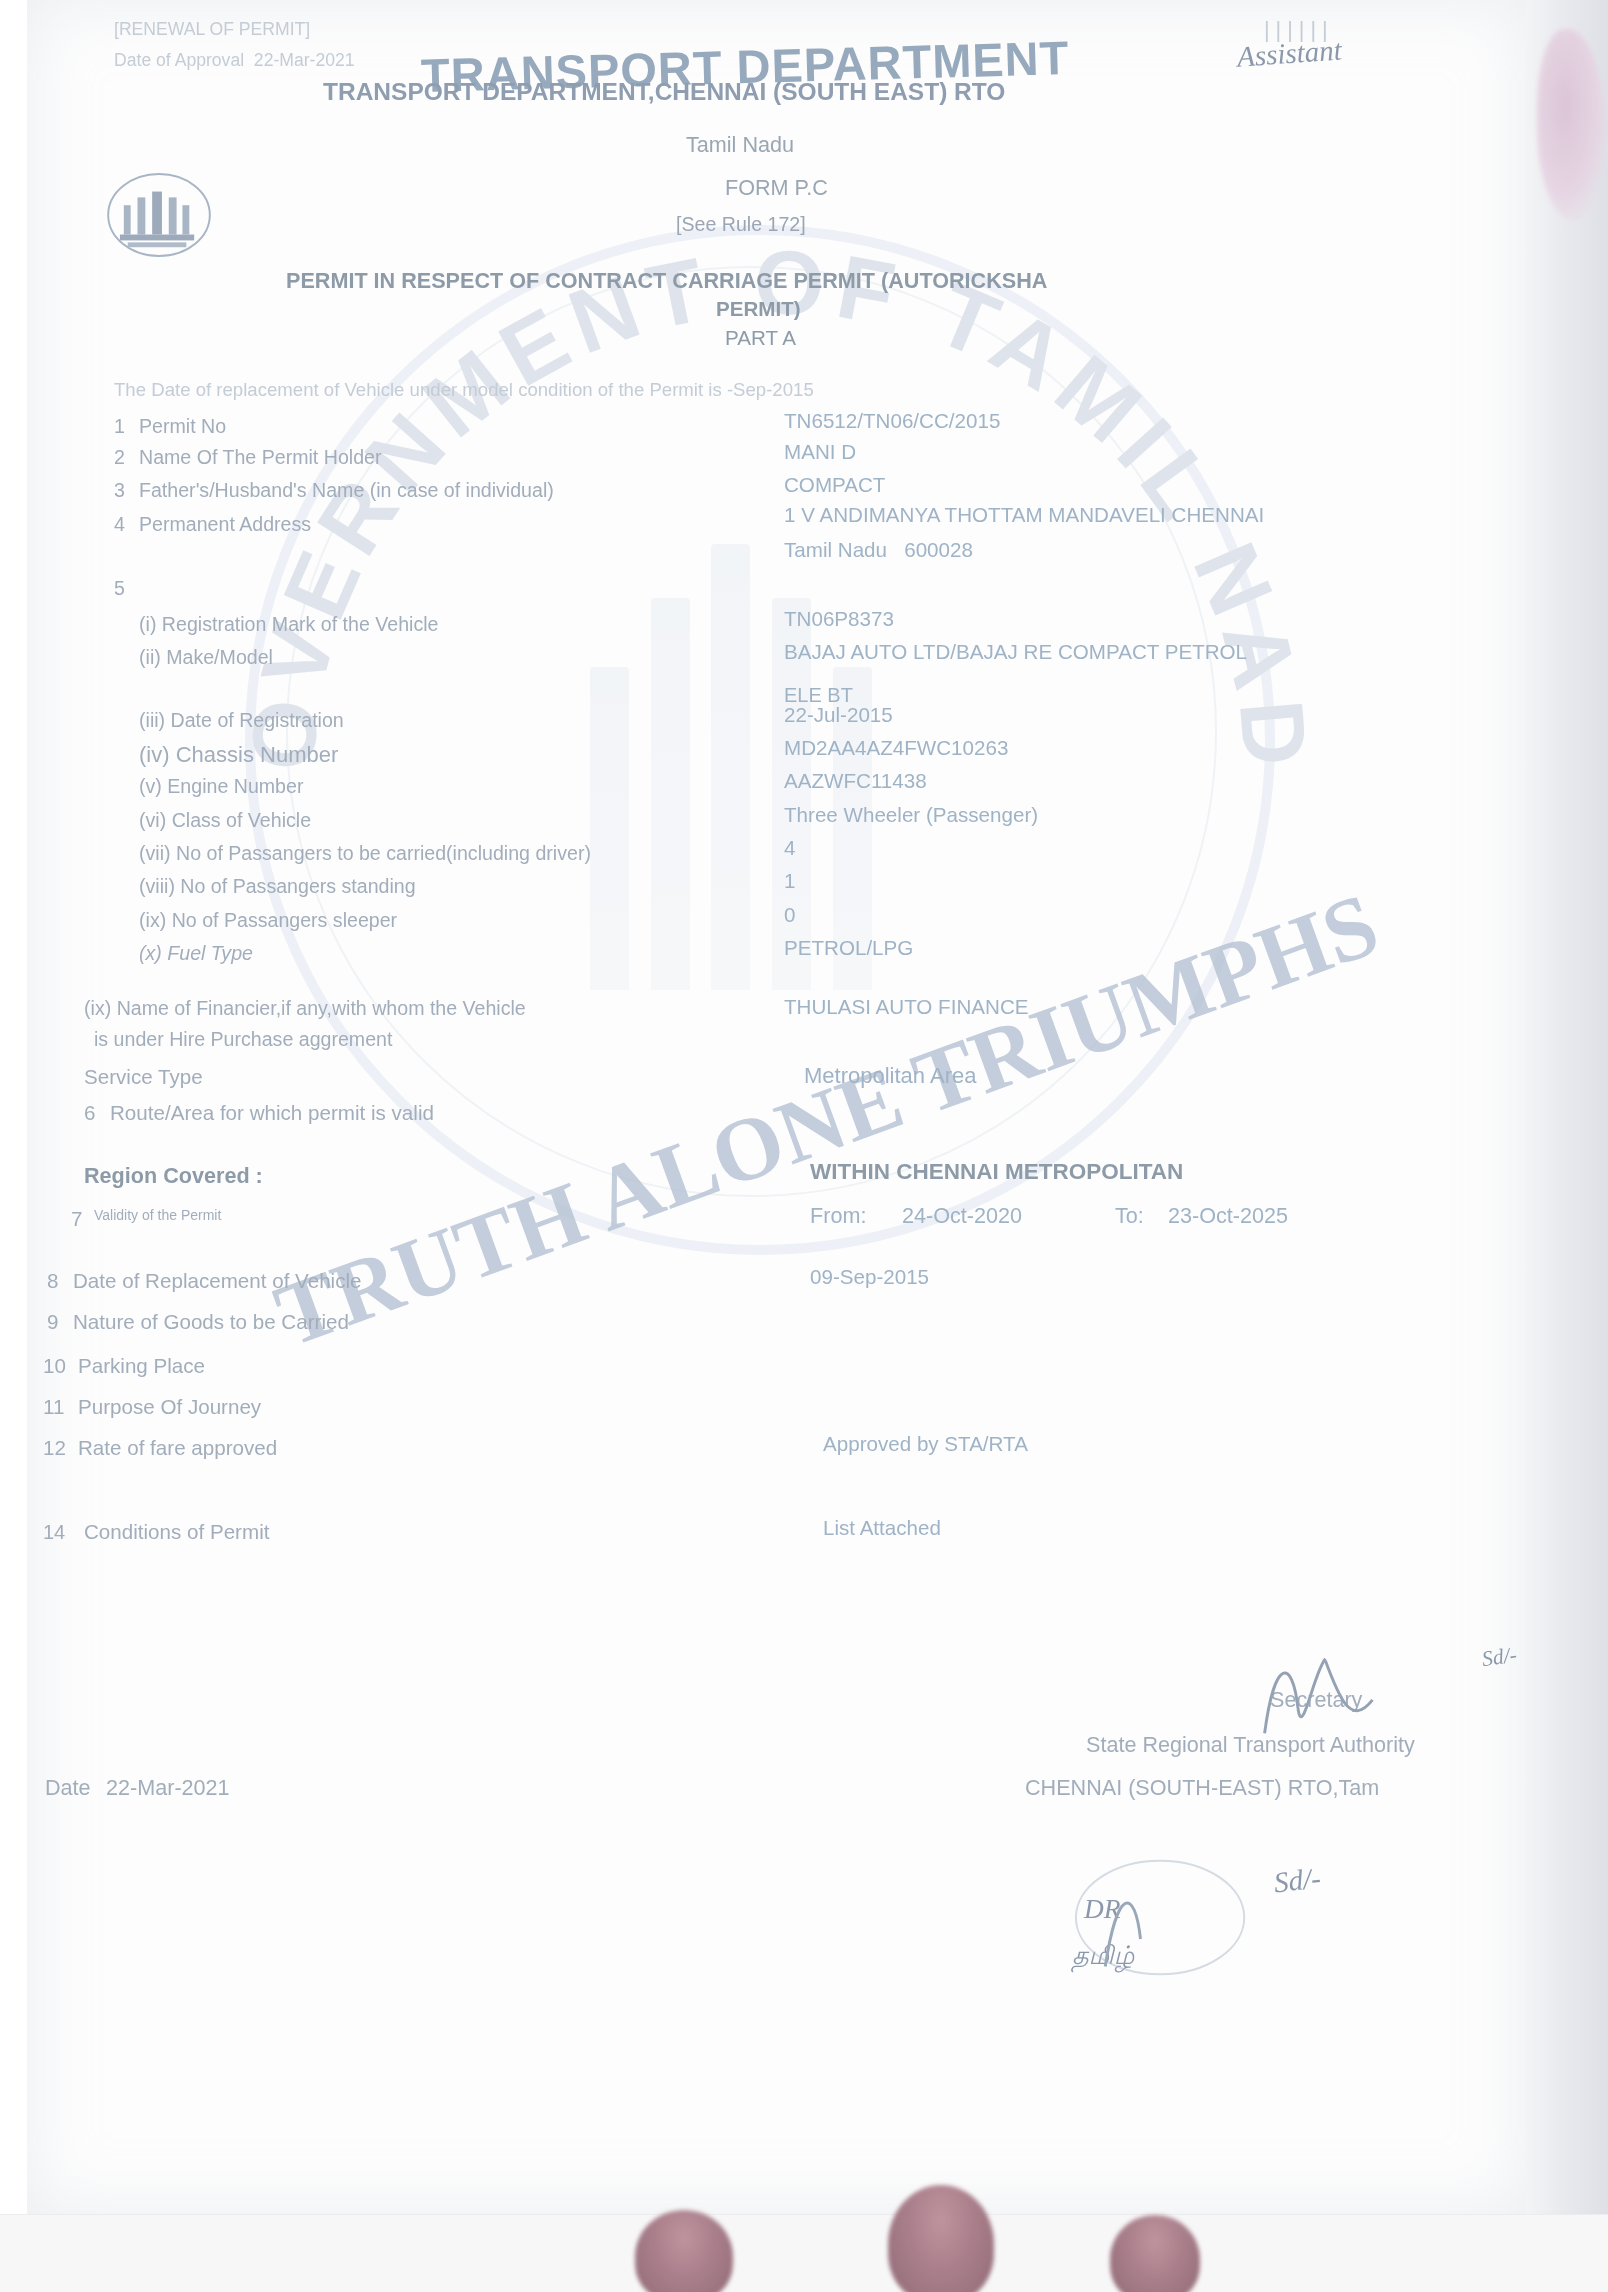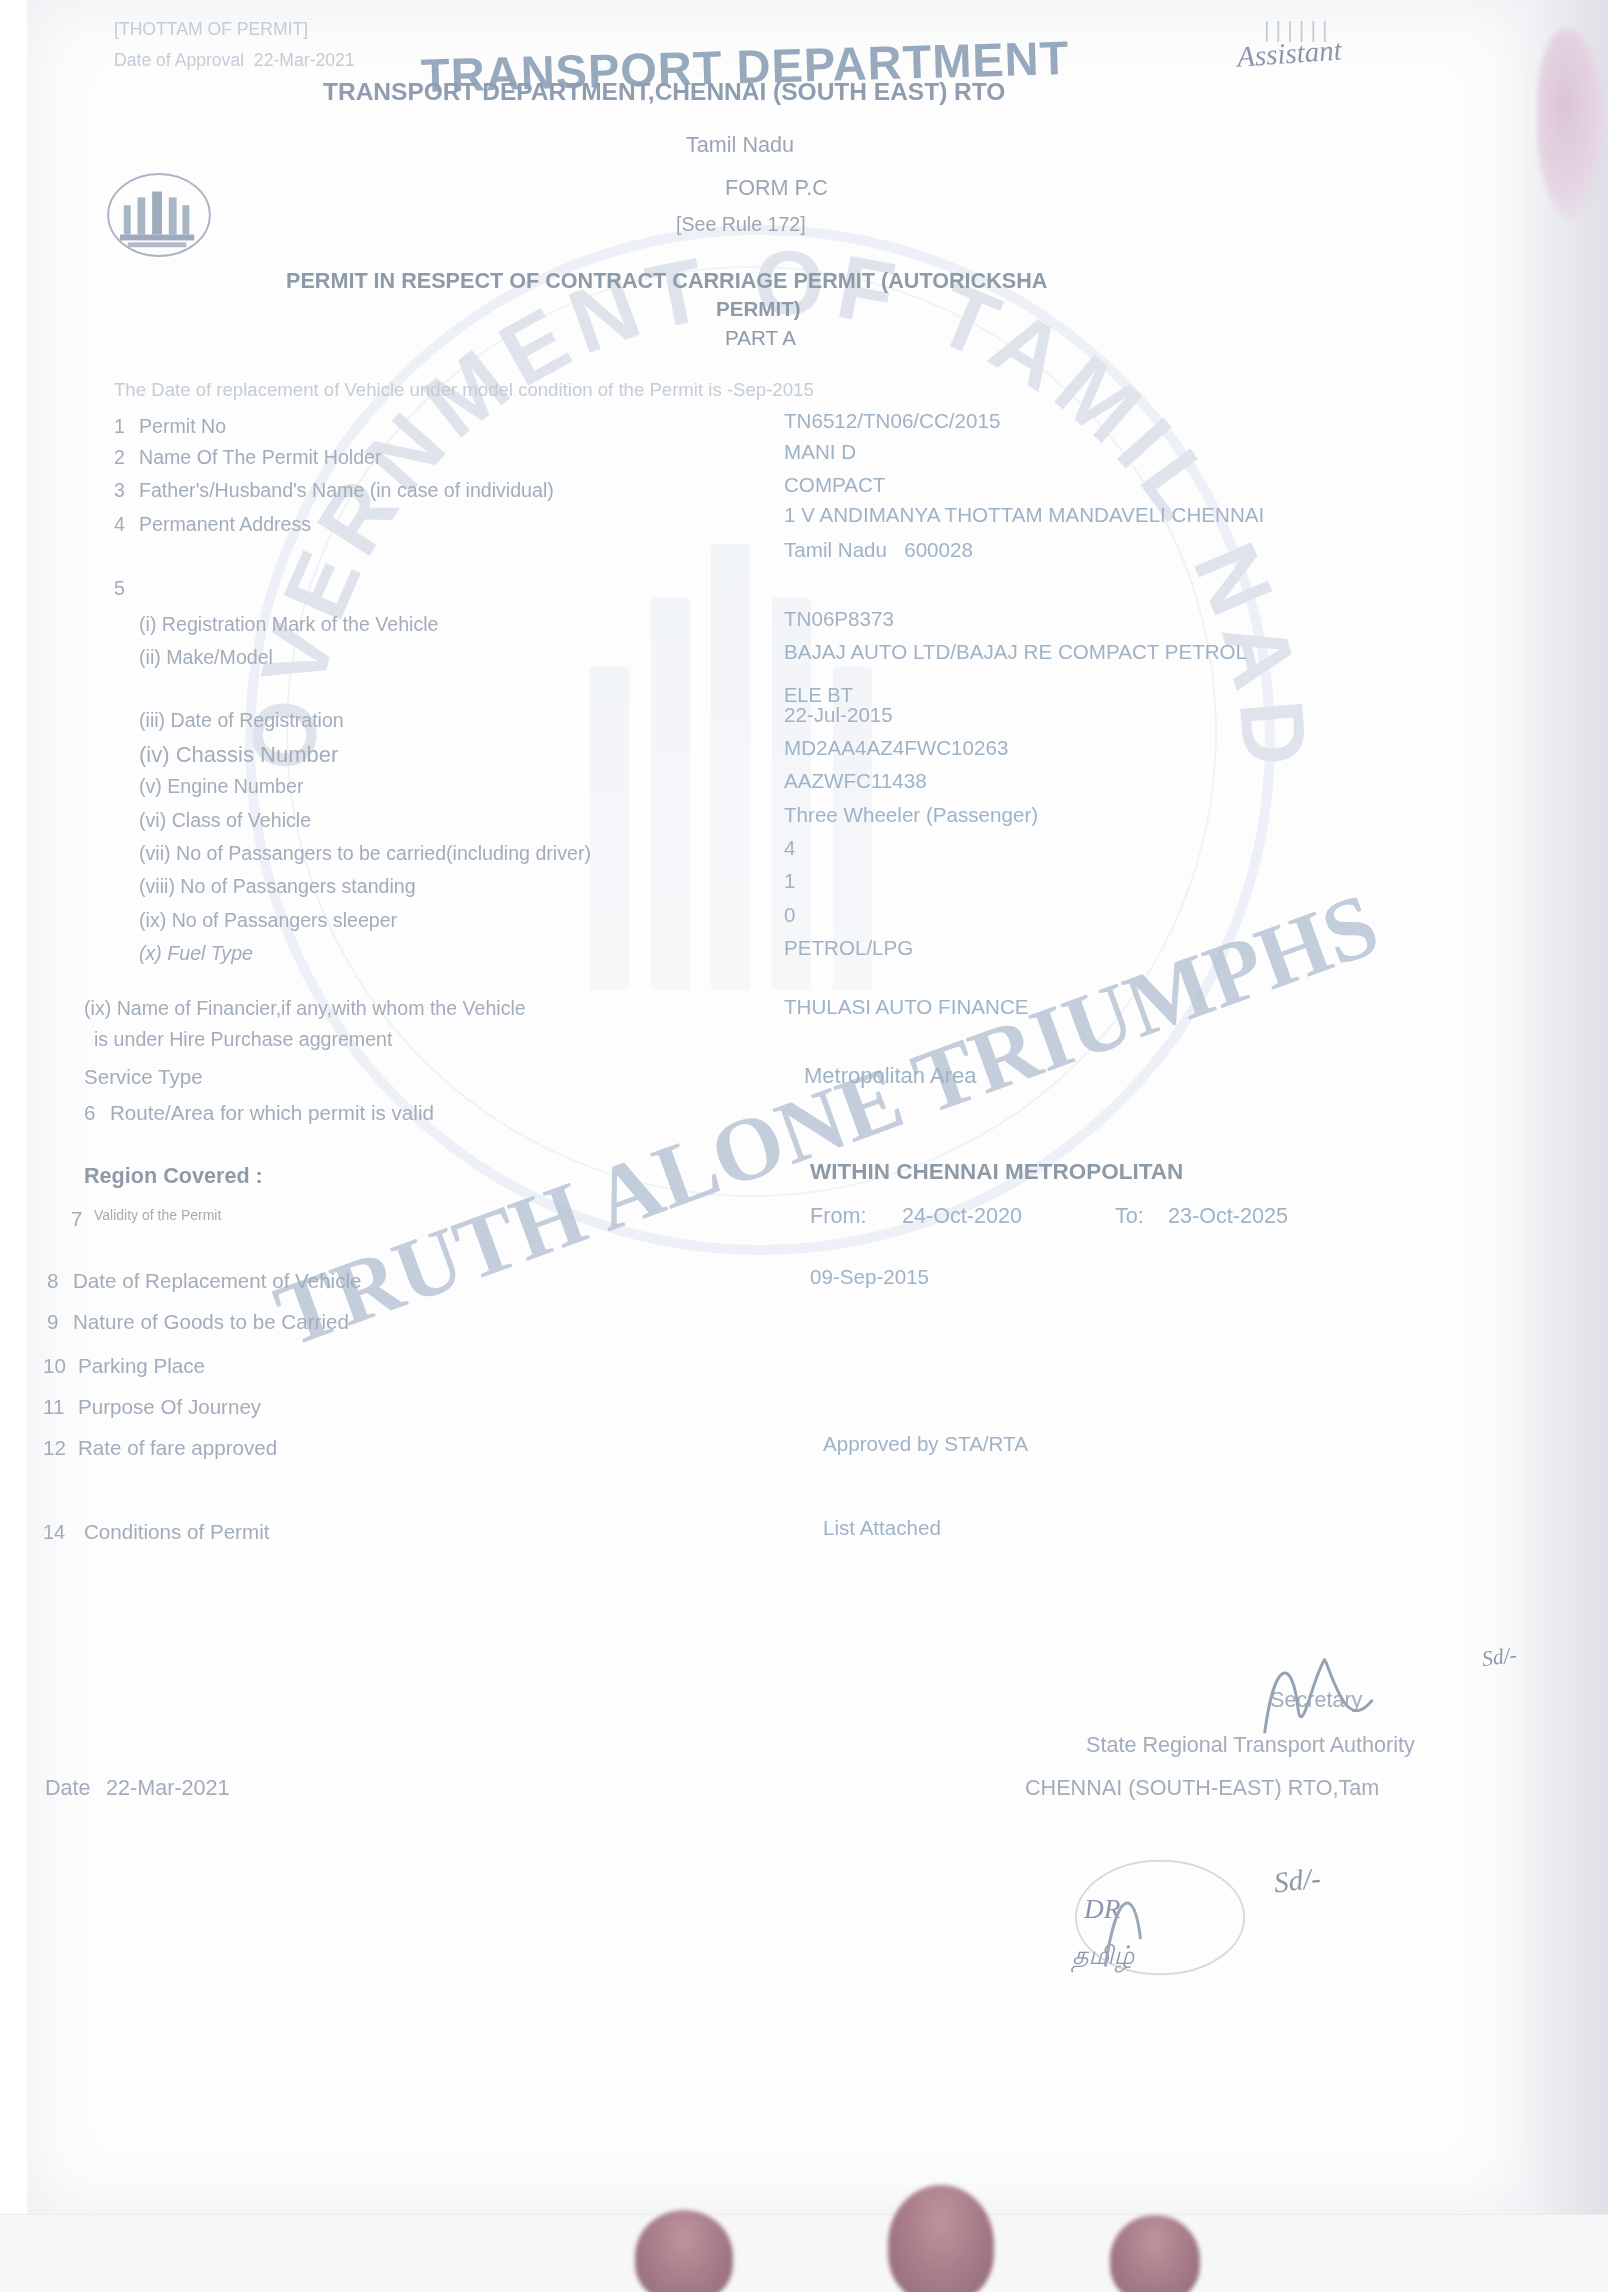--- a/index.html
+++ b/index.html
@@ -191,21 +191,21 @@
       <div class="wm-pillar" style="left:9.8px;  height:323px;"></div>
       <div class="wm-pillar" style="left:71px;  height:392px;"></div>
       <div class="wm-pillar" style="left:131px; height:446px;"></div>
       <div class="wm-pillar" style="left:192px; height:392px;"></div>
       <div class="wm-pillar" style="left:253px; height:323px;"></div>
     </div>
   </div>
 
   <div class="script" style="left:245px; top:1068px; font-size:90px; transform:rotate(-20deg);">TRUTH ALONE TRIUMPHS</div>
 
-  <div class="t faint" style="left:114px; top:19.6px; font-size:17.6px;">[THOTTAM OF PERMIT]</div>
+  <div class="t faint" style="left:114px; top:19.6px; font-size:17.6px;">[RENEWAL OF PERMIT]</div>
   <div class="t faint" style="left:114px; top:51px; font-size:17.6px;">Date of Approval  22-Mar-2021</div>
   <div class="t faint" style="left:1264px; top:17.6px; font-size:21.6px;">| | | | | |</div>
 
   <div id="title-big">TRANSPORT DEPARTMENT</div>
   <div id="title-sub">TRANSPORT DEPARTMENT,CHENNAI (SOUTH EAST) RTO</div>
 
   <div class="t" style="left:686px; top:133px; font-size:21.6px;">Tamil Nadu</div>
   <div class="t" style="left:725px; top:176px; font-size:21.6px;">FORM P.C</div>
   <div class="t" style="left:676px; top:214px; font-size:19.6px;">[See Rule 172]</div>
 

